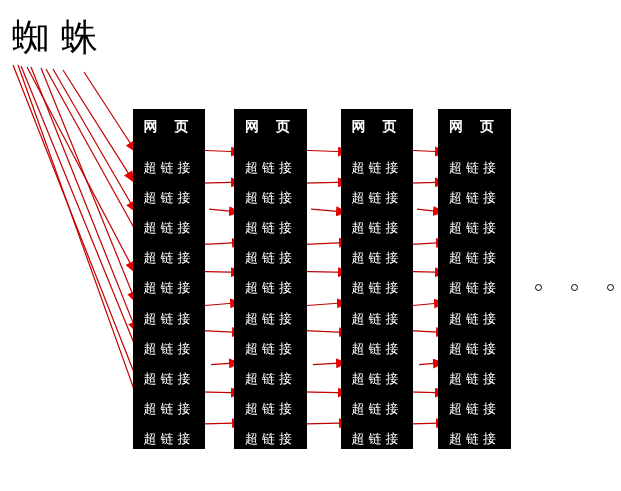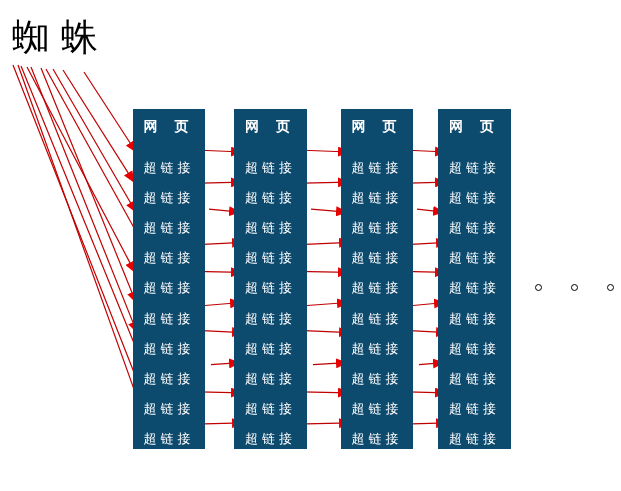--- a/index.html
+++ b/index.html
@@ -8,21 +8,21 @@
     overflow:hidden;font-family:"DejaVu Sans",sans-serif;
   }
   .spider-label{
     position:absolute;left:12px;top:18px;
     font-family:"DejaVu Serif","Liberation Serif",serif;
     font-size:37px;font-weight:normal;color:#000000;
     letter-spacing:12px;white-space:nowrap;line-height:40px;
   }
   .arrow-layer{position:absolute;left:0;top:0;width:621px;height:491px;pointer-events:none;}
   .page-column{
-    position:absolute;top:109px;height:340px;background:#0c4a6e;
+    position:absolute;top:109px;height:340px;background:#000000;
   }
   .c0{left:133px;width:72px;}
   .c1{left:234px;width:73px;}
   .c2{left:341px;width:72px;}
   .c3{left:438px;width:73px;}
   .col-header{
     position:absolute;top:8px;left:0;width:100%;height:18px;
     text-align:center;color:#ffffff;font-weight:bold;font-size:14px;
     letter-spacing:6px;white-space:nowrap;line-height:18px;
   }

